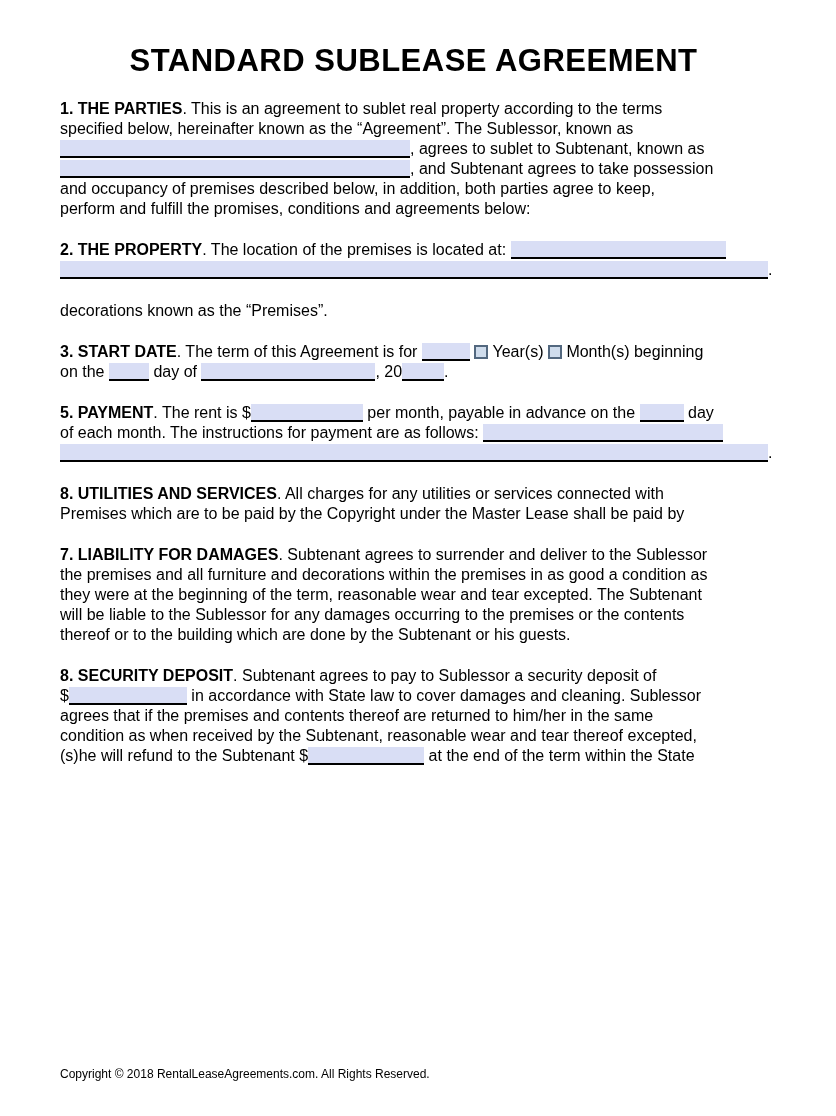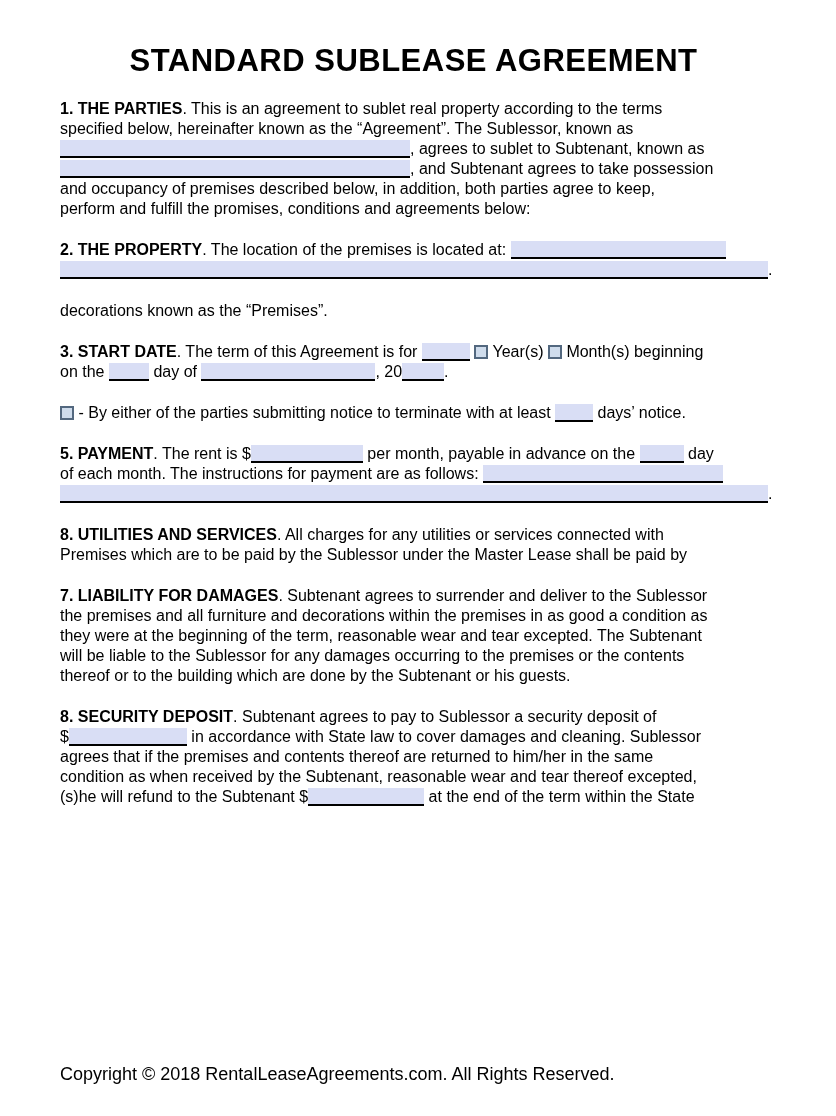--- a/index.html
+++ b/index.html
@@ -50,34 +50,33 @@
     display:inline-block;
     width:14px;height:14px;
     box-sizing:border-box;
     background:var(--checkbox-fill);
     border:2px solid var(--checkbox-border);
     vertical-align:-2px;
   }
   .footer{
     position:absolute;
     left:60px;top:1064px;
-    font-size:18px;
+    font-size:12px;
     line-height:20px;
   }
 </style>
 </head>
 <body>
 
 <h1 class="doc-title">STANDARD SUBLEASE AGREEMENT</h1>
 
 <div class="doc-body">
     <p class="para"><span class="bold">1. THE PARTIES</span><span>. This is an agreement to sublet real property according to the terms</span><br><span>specified below, hereinafter known as the “Agreement”. The Sublessor, known as</span><br><span class="field" style="width: 350px;"></span><span>, agrees to sublet to Subtenant, known as</span><br><span class="field" style="width: 350px;"></span><span>, and Subtenant agrees to take possession</span><br><span>and occupancy of premises described below, in addition, both parties agree to keep,</span><br><span>perform and fulfill the promises, conditions and agreements below:</span></p>
     <p class="para"><span class="bold">2. THE PROPERTY</span><span>. The location of the premises is located at: </span><span class="field" style="width: 215px;"></span><br><span class="field" style="width: 708px;"></span><span>.</span></p>
     <p class="para"><span>decorations known as the “Premises”.</span></p>
     <p class="para"><span class="bold">3. START DATE</span><span>. The term of this Agreement is for </span><span class="field" style="width: 48px;"></span><span> </span><span class="checkbox"></span><span> Year(s) </span><span class="checkbox"></span><span> Month(s) beginning</span><br><span>on the </span><span class="field" style="width: 40px;"></span><span> day of </span><span class="field" style="width: 174px;"></span><span>, 20</span><span class="field" style="width: 42px;"></span><span>.</span></p>
-    <p class="para"><span class="checkbox"></span><span> - By either of the parties submitting notice to terminate with at least </span><span class="field" style="width: 38px;"></span><span> days’ notice.</span></p>
     <p class="para"><span class="bold">5. PAYMENT</span><span>. The rent is $</span><span class="field" style="width: 112px;"></span><span> per month, payable in advance on the </span><span class="field" style="width: 44px;"></span><span> day</span><br><span>of each month. The instructions for payment are as follows: </span><span class="field" style="width: 240px;"></span><br><span class="field" style="width: 708px;"></span><span>.</span></p>
-    <p class="para"><span class="bold">8. UTILITIES AND SERVICES</span><span>. All charges for any utilities or services connected with</span><br><span>Premises which are to be paid by the Sublessor under the Master Lease shall be paid by</span><br></p>
+    <p class="para"><span class="bold">8. UTILITIES AND SERVICES</span><span>. All charges for any utilities or services connected with</span><br><span>Premises which are to be paid by the Copyright under the Master Lease shall be paid by</span><br></p>
     <p class="para"><span class="bold">7. LIABILITY FOR DAMAGES</span><span>. Subtenant agrees to surrender and deliver to the Sublessor</span><br><span>the premises and all furniture and decorations within the premises in as good a condition as</span><br><span>they were at the beginning of the term, reasonable wear and tear excepted. The Subtenant</span><br><span>will be liable to the Sublessor for any damages occurring to the premises or the contents</span><br><span>thereof or to the building which are done by the Subtenant or his guests.</span></p>
     <p class="para"><span class="bold">8. SECURITY DEPOSIT</span><span>. Subtenant agrees to pay to Sublessor a security deposit of</span><br><span>$</span><span class="field" style="width: 118px;"></span><span> in accordance with State law to cover damages and cleaning. Sublessor</span><br><span>agrees that if the premises and contents thereof are returned to him/her in the same</span><br><span>condition as when received by the Subtenant, reasonable wear and tear thereof excepted,</span><br><span>(s)he will refund to the Subtenant $</span><span class="field" style="width: 116px;"></span><span> at the end of the term within the State</span></p>
   </div>
 
 <div class="footer">Copyright © 2018 RentalLeaseAgreements.com. All Rights Reserved.</div>
 
 </body></html>

